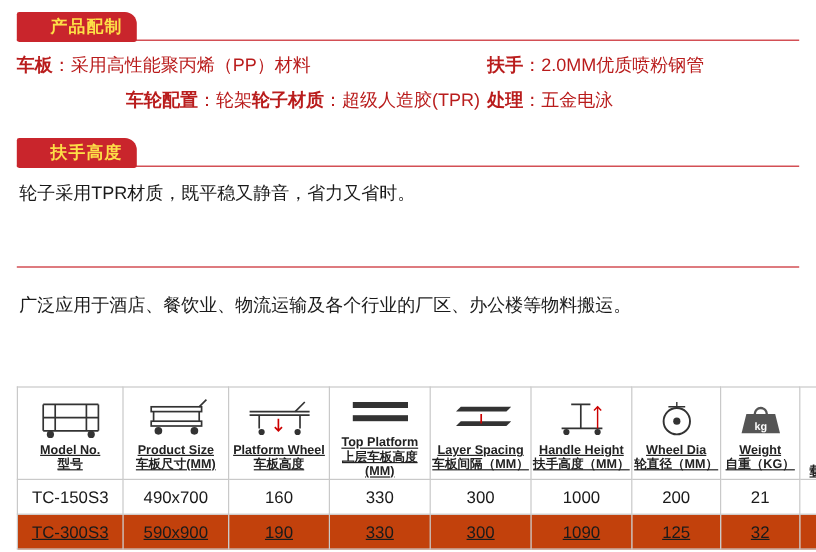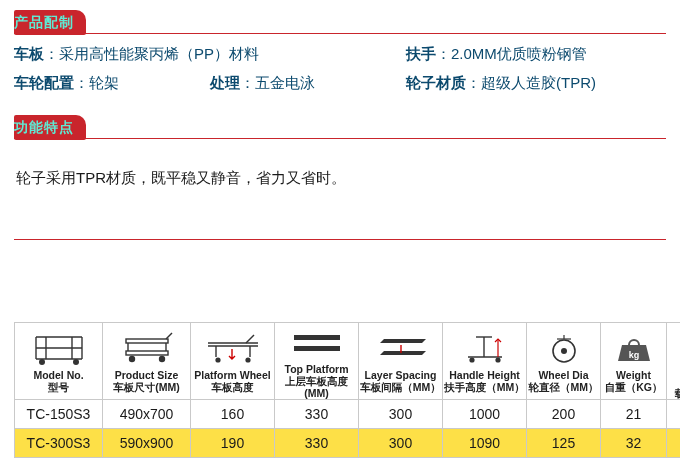--- a/index.html
+++ b/index.html
@@ -24,25 +24,25 @@
 
   
   .section-head {
     position: relative;
     height: 26px;
     margin-top: 10px;
   }
   .tag {
     display: inline-block;
     background: #c9252c;
-    color: #5eead4;
+    color: #fde047;
     font-size: 14px;
     font-weight: bold;
     line-height: 22px;
-    padding: 1px 12px 2px 0;
+    padding: 1px 12px 2px 28px;
     border-radius: 2px 10px 2px 2px;
     letter-spacing: 1px;
   }
   .rule {
     position: absolute;
     left: 0;
     right: 0;
     bottom: 2px;
     border-bottom: 1px solid #c9252c;
     z-index: -1;
@@ -55,39 +55,39 @@
   }
   .head-wrap .tag {
     position: relative;
     z-index: 1;
   }
 
   
   .specs {
     margin-top: 8px;
     font-size: 15px;
-    color: #0c4a6e;
+    color: #b91c1c;
   }
   .spec-row {
     display: flex;
     align-items: baseline;
     margin: 9px 0 10px 0;
     white-space: nowrap;
   }
   .spec-row .k {
     font-weight: bold;
   }
   .spec-row .v {
     font-weight: normal;
   }
   .spec-item {
     display: inline-block;
   }
   .row1 .spec-item:first-child { width: 392px; }
-  .row2 .spec-item:nth-child(1) { width: 196px; }
+  .row2 .spec-item:nth-child(1) { width: 196px; text-align: right; }
   .row2 .spec-item:nth-child(2) { width: 196px; }
 
   
   .para {
     font-size: 15px;
     margin: 14px 2px 4px 2px;
     color: #1a1a1a;
   }
 
   
@@ -107,38 +107,39 @@
     border: 1px solid #c9c9c9;
     text-align: center;
     vertical-align: middle;
     padding: 0;
   }
   .hdr-cell {
     height: 72px;
     background: #ffffff;
     padding: 2px 1px 4px 1px;
     box-sizing: border-box;
+    text-decoration: underline;
   }
   .icon-box {
     height: 40px;
     display: flex;
     align-items: center;
     justify-content: center;
   }
   .hdr-text {
     font-size: 10.5px;
     line-height: 12px;
     color: #222;
   }
   .data-cell {
     height: 28px;
     font-size: 14px;
     color: #1a1a1a;
   }
-  .row-alt td { background: #fde047; }
+  .row-alt td { background: #c2410c; text-decoration: underline; }
 
   
   col.c0 { width: 88px; }
   col.c1 { width: 88px; }
   col.c2 { width: 84px; }
   col.c3 { width: 84px; }
   col.c4 { width: 84px; }
   col.c5 { width: 84px; }
   col.c6 { width: 74px; }
   col.c7 { width: 66px; }
@@ -164,37 +165,38 @@
       </span>
       <span class="spec-item">
         <span class="k">扶手</span><span class="v">：2.0MM优质喷粉钢管</span>
       </span>
     </div>
     <div class="spec-row row2">
       <span class="spec-item">
         <span class="k">车轮配置</span><span class="v">：轮架</span>
       </span>
       <span class="spec-item">
+        <span class="k">轮子材质</span><span class="v">：超级人造胶(TPR)</span>
+      </span>
+      <span class="spec-item">
         <span class="k">处理</span><span class="v">：五金电泳</span>
-      </span>
-      <span class="spec-item">
-        <span class="k">轮子材质</span><span class="v">：超级人造胶(TPR)</span>
       </span>
     </div>
   </div>
 
   <div class="head-wrap section-head" style="margin-top:22px;">
     <div class="rule"></div>
-    <span class="tag">功能特点</span>
-  </div>
-  <div class="para" style="margin-top:28px;">轮子采用TPR材质，既平稳又静音，省力又省时。</div>
+    <span class="tag">扶手高度</span>
+  </div>
+  <div class="para" style="margin-top:11px;">轮子采用TPR材质，既平稳又静音，省力又省时。</div>
 
   <div class="head-wrap section-head" style="margin-top:28px;">
     <div class="rule"></div>
   </div>
+  <div class="para" style="margin-top:20px;">广泛应用于酒店、餐饮业、物流运输及各个行业的厂区、办公楼等物料搬运。</div>
 
   <div class="tbl-wrap">
     <table class="spec-table">
       <colgroup>
         <col class="c0">
           <col class="c1">
           <col class="c2">
           <col class="c3">
           <col class="c4">
           <col class="c5">

